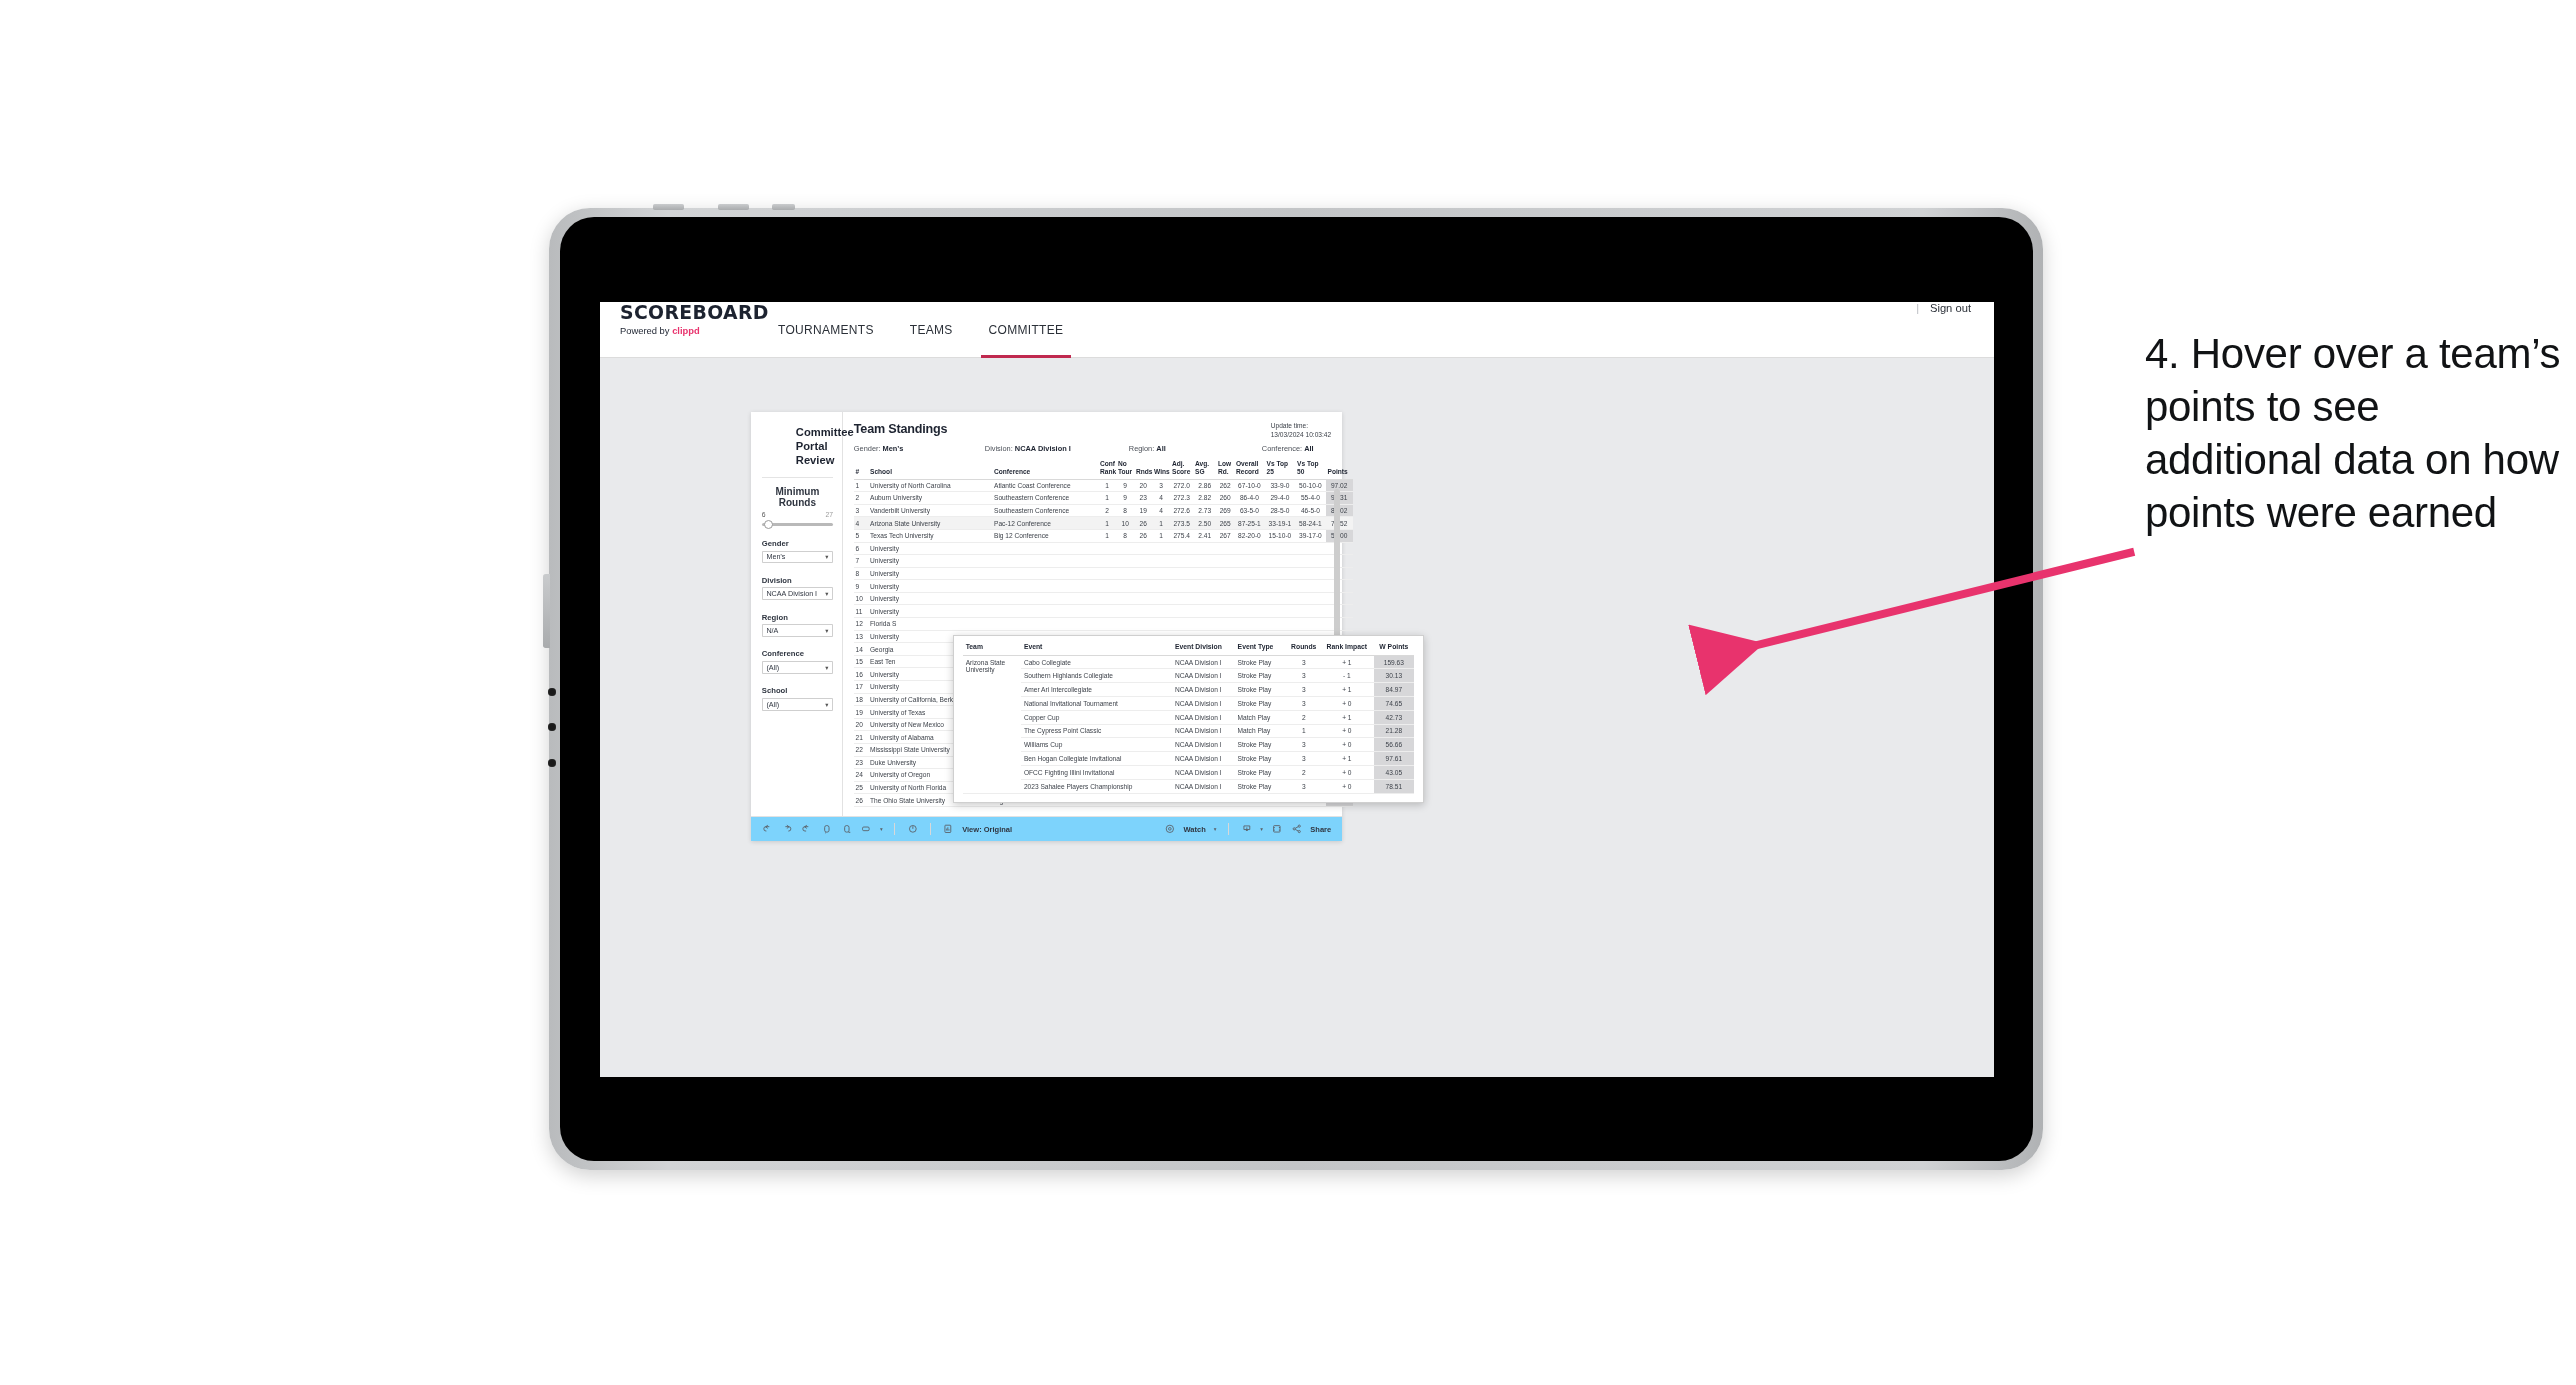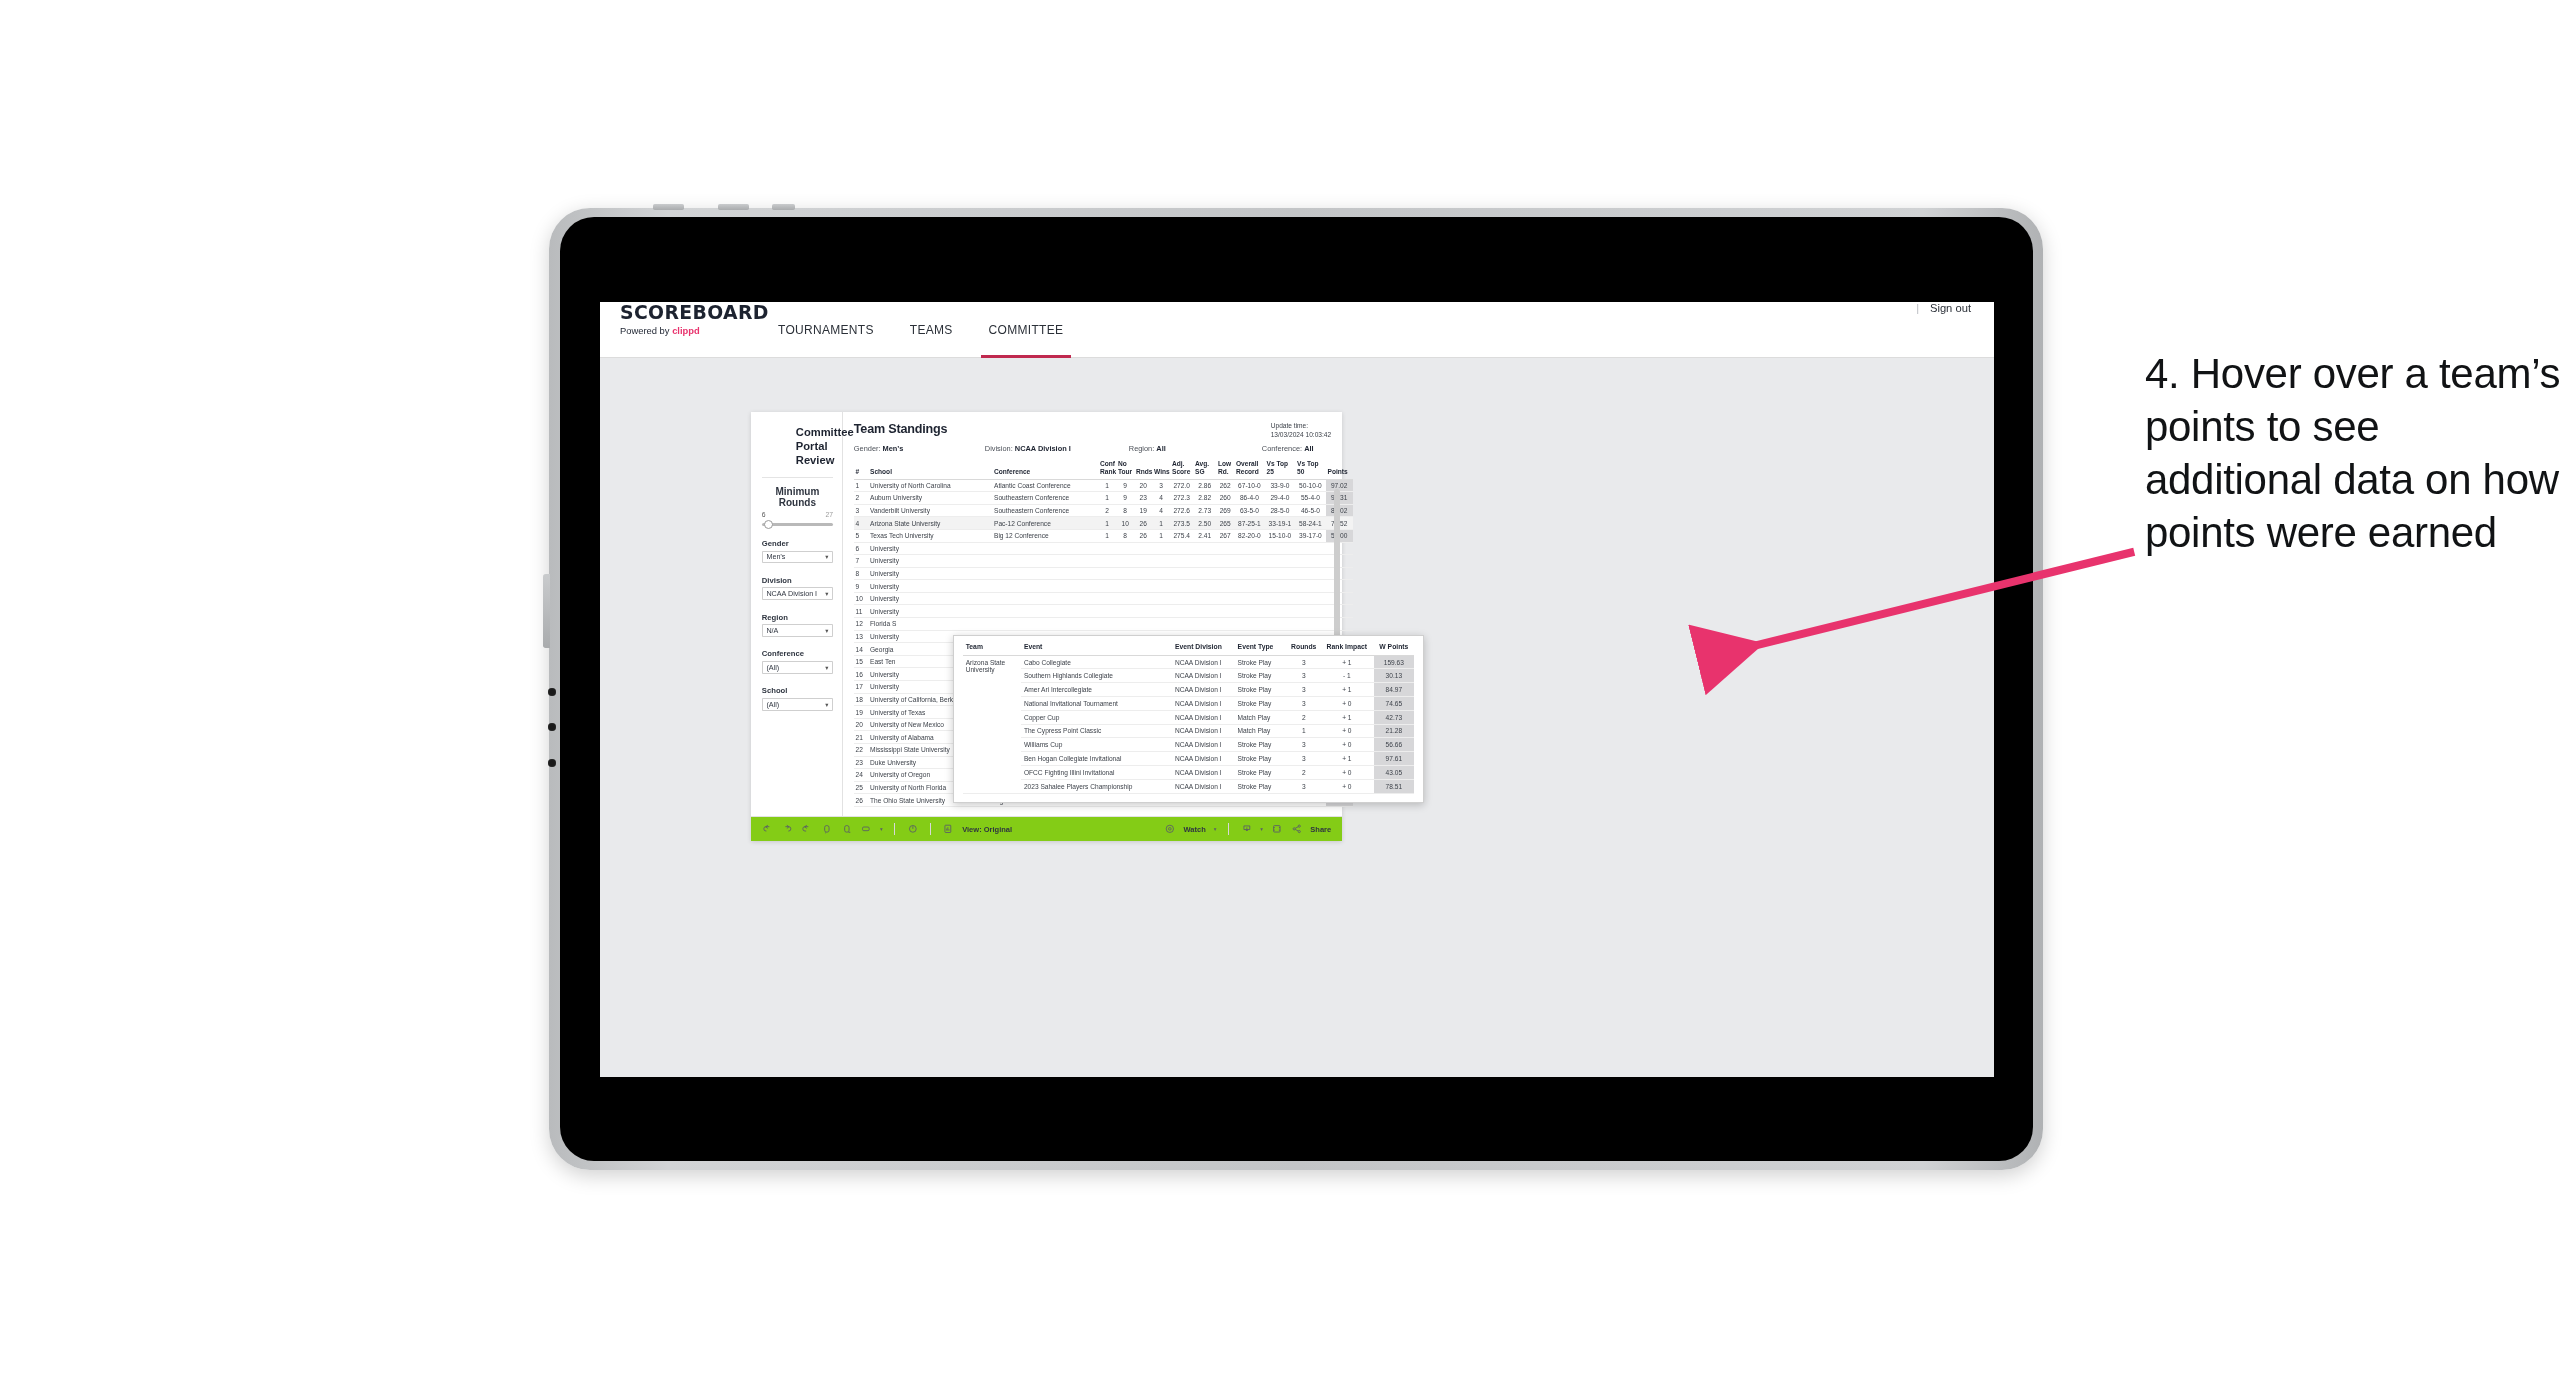--- a/index.html
+++ b/index.html
@@ -147,36 +147,36 @@
   }
   .t-team{width:52px;} .t-event{width:135px;} .t-div{width:56px;}
   .t-type{width:47px;} .t-rnds{width:29px; text-align:center;}
   .t-imp{width:48px; text-align:center;} .t-wp{width:36px; text-align:center;}
   #tt-table th.t-rnds, #tt-table th.t-imp, #tt-table th.t-wp { text-align:center; }
   td.t-wp { background:#d7d7d9; color:#23272e; }
   td.t-team { color:#3d424a; vertical-align:top; border-bottom:none; }
 
   
   #toolbar {
-    height: 25px; border-top:0.9px solid #e2e2e2; background:#84cc16;
+    height: 25px; border-top:0.9px solid #e2e2e2; background:#7dd3fc;
     display:flex; align-items:center; padding: 0 10.8px; gap: 8px;
   }
   .tb-ico { width:11.7px; height:11.7px; color:#5a5f66; display:flex; align-items:center; justify-content:center; cursor:pointer; }
   .tb-ico svg { width:11.7px; height:11.7px; }
   .tb-sep { width:0.9px; height:11.7px; background:#d8d8d8; margin: 0 3.6px; }
   .tb-text { font-size:7.5px; color:#2f3540; font-weight:700; }
   .tb-right { margin-left:auto; display:flex; align-items:center; gap:8px; }
   .caret-sm { font-size:5.4px; color:#5a5f66; }
 
   
   #tbl-scroll { position:absolute; right:1.8px; top:77px; width:6.3px; height:154px; background:#cdcdcd; border-radius:3.6px; }
 
   
   #annotation {
-    position: absolute; left: 2145px; top: 348px; width: 422px;
+    position: absolute; left: 2145px; top: 328px; width: 422px;
     font-size: 42px; line-height: 1.26; color:#111315; letter-spacing:-0.3px;
   }
   #arrow-svg { position:absolute; left: 1687px; top: 539px; width: 449px; height: 162px; }
 </style>
 </head>
 <body>
 
 <div id="stage">
 
   <div id="tablet-frame"></div>

